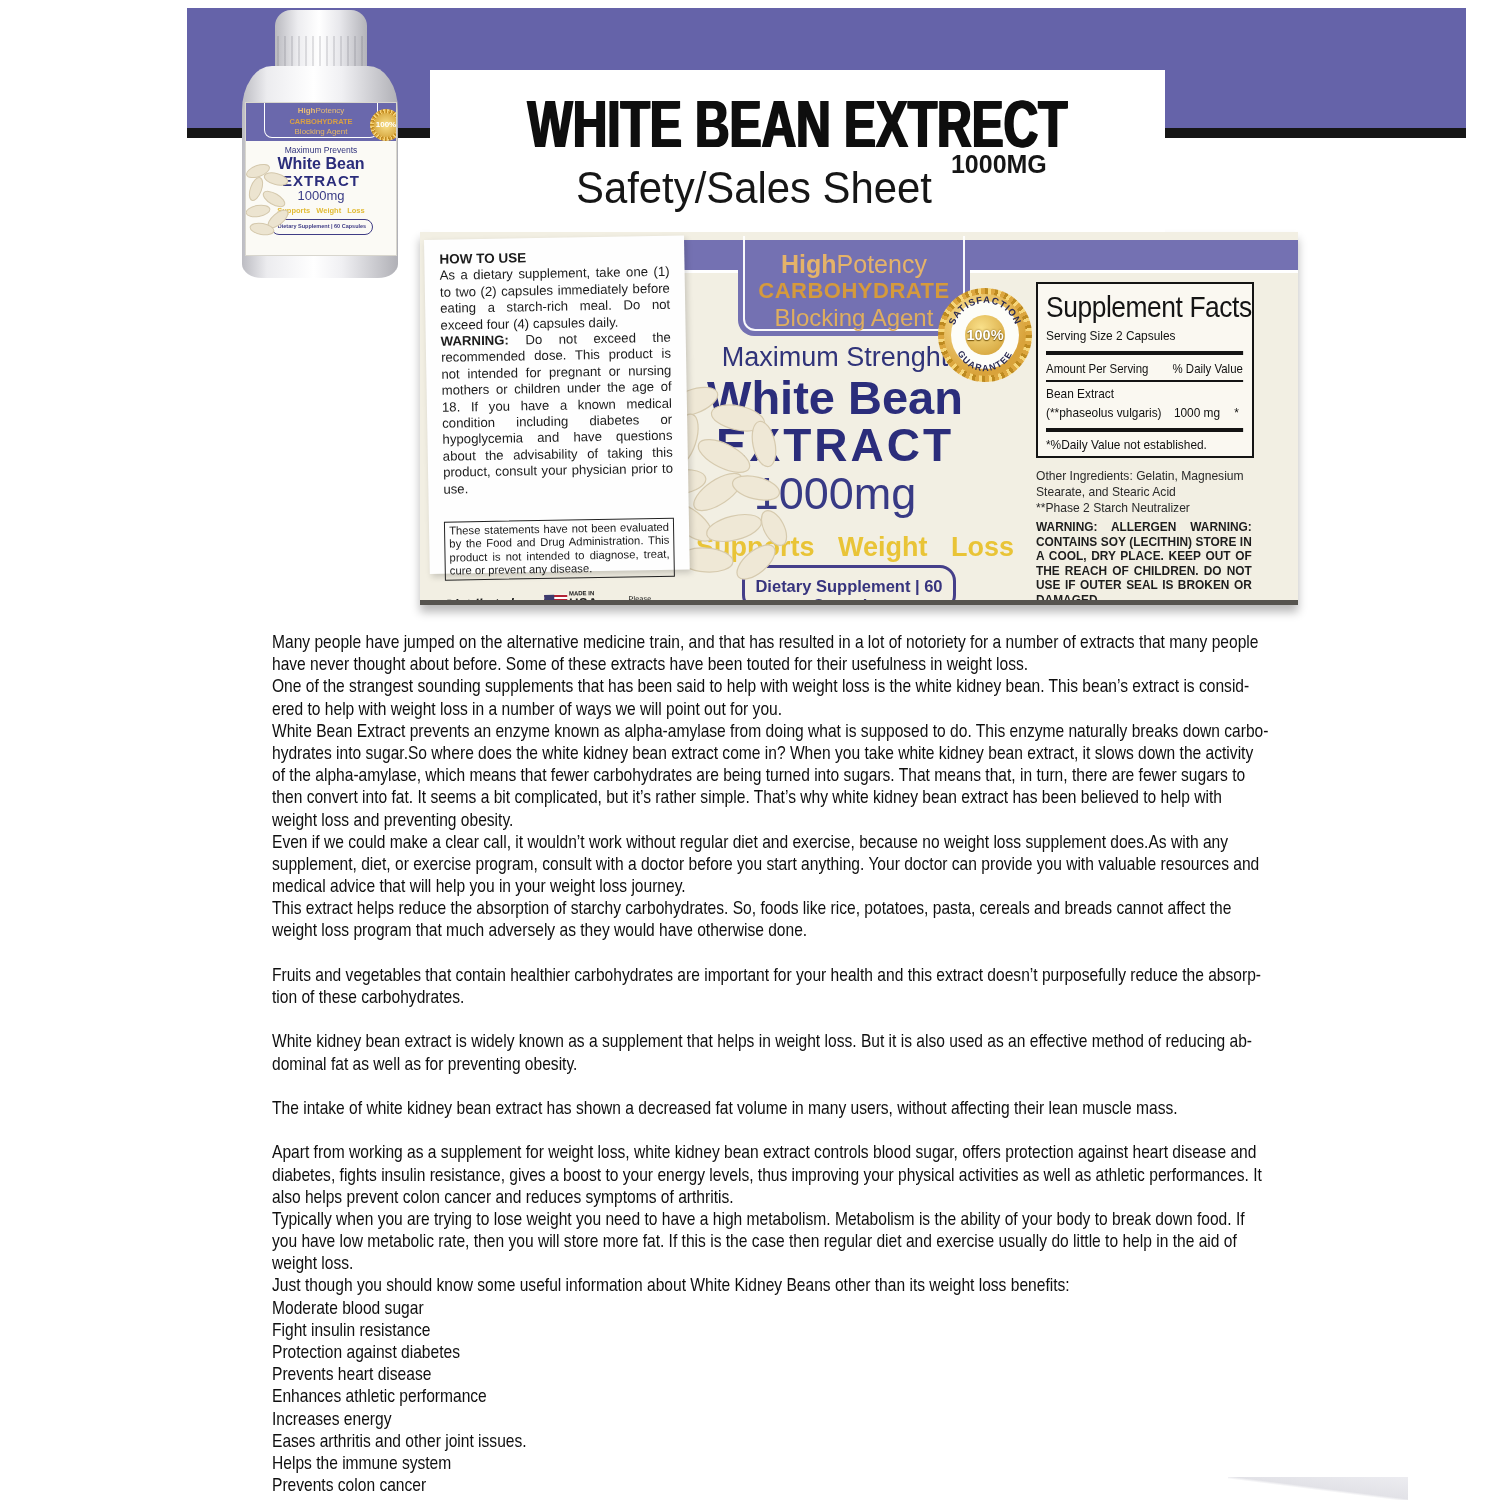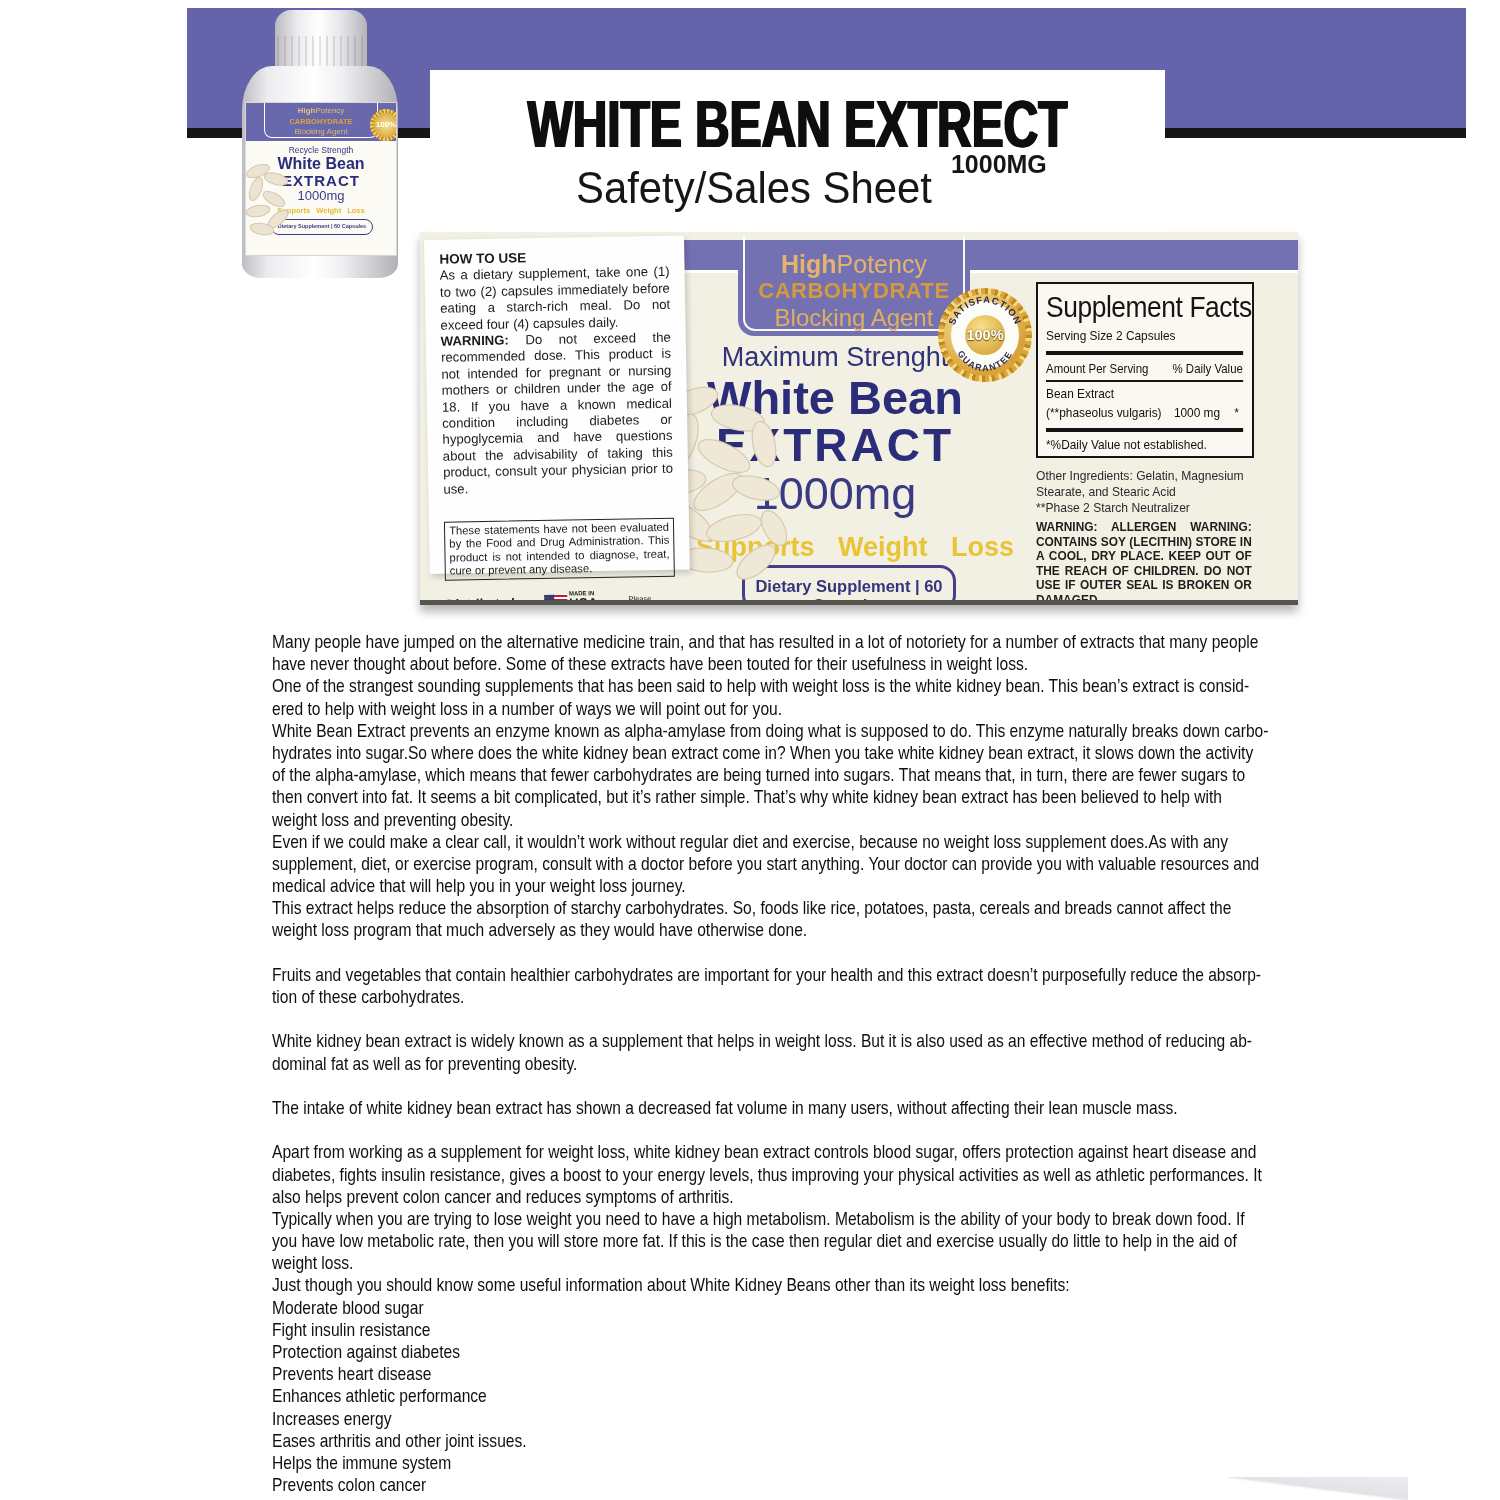--- a/index.html
+++ b/index.html
@@ -146,21 +146,21 @@
   </div>
 
   <div class="abs bottle">
     <div class="cap"></div>
     <div class="bottle-body"></div>
     <div class="bottle-label">
       <div class="b-band"></div>
       <div class="b-brand1"><b>High</b><span>Potency</span></div>
       <div class="b-brand2">CARBOHYDRATE</div>
       <div class="b-brand3">Blocking Agent</div>
-      <div class="b-strength">Recycle Strength</div>
+      <div class="b-strength">Maximum Prevents</div>
       <div class="b-prod1">White Bean</div>
       <div class="b-prod2">EXTRACT</div>
       <div class="b-dose">1000mg</div>
       <div class="b-tag">Supports Weight Loss</div>
       <div class="b-pill">Dietary Supplement | 60 Capsules</div>
       <div class="b-seal">
           <i>100%</i>
         </div>
       <svg class="b-beans" width="52" height="82" viewBox="0 0 52 82">
         <g fill="#ece4d0" stroke="#d4c8ac" stroke-width="1">

